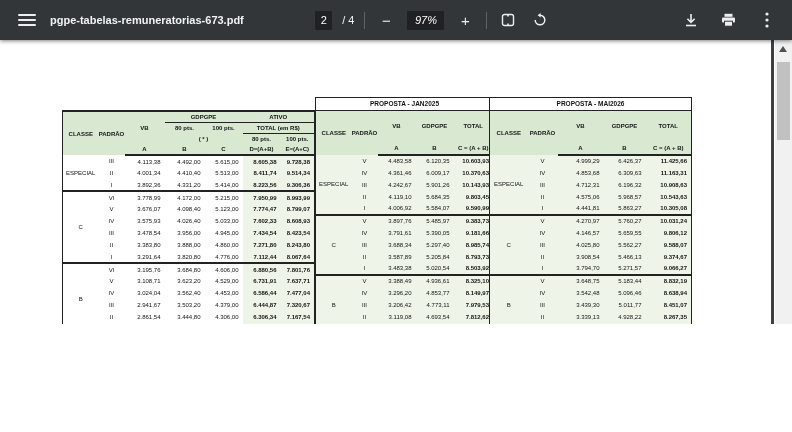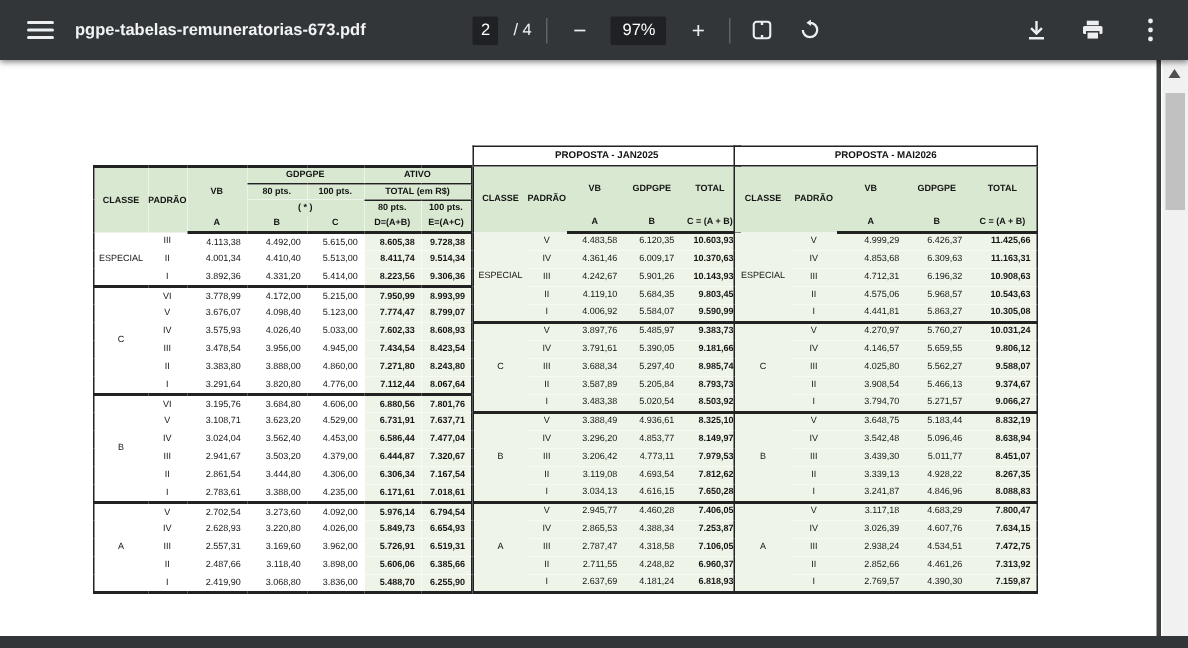--- a/index.html
+++ b/index.html
@@ -1,31 +1,31 @@
 <!DOCTYPE html>
 <html><head>
 <meta charset="utf-8">
 <style>
   * { margin:0; padding:0; box-sizing:border-box; }
   body { font-family:"Liberation Sans", sans-serif; }
-  .screen { position:relative; width:792px; height:432px; background:#737373; overflow:hidden; }
+  .screen { position:relative; width:792px; height:324px; background:#737373; overflow:hidden; }
 
   
   .toolbar { position:absolute; top:0; left:0; width:792px; height:40px; background:#323639;
              display:flex; align-items:center; color:#f1f3f4; z-index:10;
              box-shadow:0 1px 4px rgba(0,0,0,.5); }
   .tb-left { display:flex; align-items:center; gap:14px; padding-left:18px; width:272px; }
   .menu-btn { width:18px; height:12px; display:flex; flex-direction:column; justify-content:space-between; cursor:pointer; }
   .menu-btn span { display:block; height:2px; background:#eceef0; border-radius:1px; }
   .doc-title { font-size:11px; font-weight:bold; color:#f1f3f4; white-space:nowrap; }
   .tb-center { display:flex; align-items:center; gap:10px; transform:translateX(-14px); }
   .page-box, .zoom-box { background:#202124; color:#fff; font-size:11px; display:flex;
              align-items:center; justify-content:center; height:19px; border-radius:1px; }
   .page-box { width:17px; }
-  .zoom-box { width:37px; }
+  .zoom-box { width:37px;font-style:italic; }
   .page-total { font-size:11px; color:#f1f3f4; }
   .tb-divider { width:1px; height:17px; background:#5f6368; }
   .tb-btn { background:none; border:none; color:#eceef0; cursor:pointer; display:flex;
             align-items:center; justify-content:center; width:22px; height:22px; padding:0; }
   .sign { font-size:15px; color:#eceef0; line-height:1; }
   .tb-right { margin-left:auto; display:flex; align-items:center; gap:16px; padding-right:14px; }
   .icon-svg { display:block; }
 
   
   .viewer { position:absolute; top:40px; left:0; width:792px; height:392px; background:#fff; }

